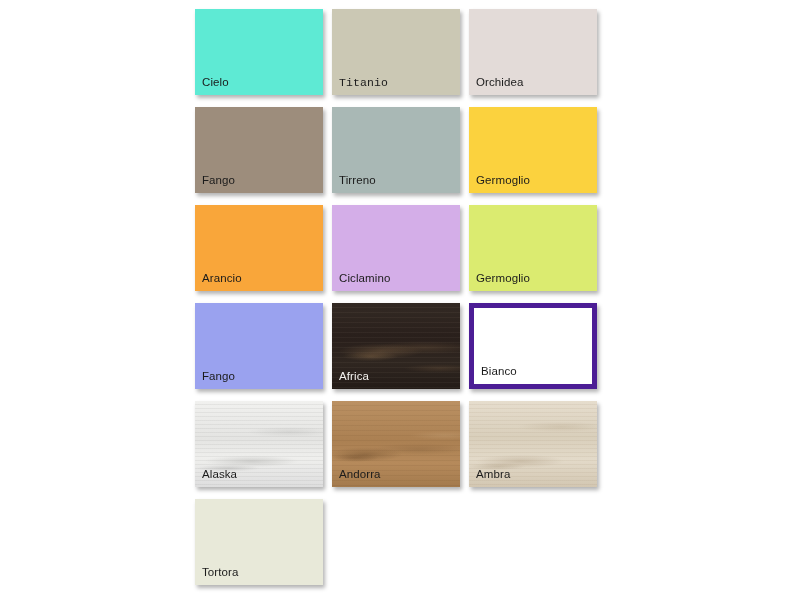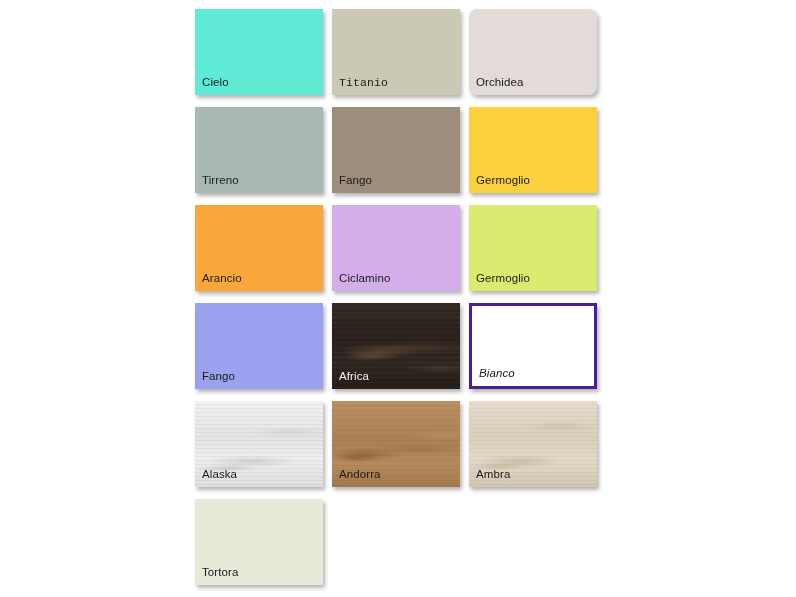--- a/index.html
+++ b/index.html
@@ -58,22 +58,21 @@
     letter-spacing: 0.1px;
     color: #1b1b1b;
     white-space: nowrap;
     z-index: 3;
   }
   .swatch-label.light-text {
     color: #f4f2ee;
   }
 
   .swatch.has-outline {
-    border: 3px solid #4c1d95;
-    font-style: italic;
+    border: 5px solid #4c1d95;
   }
 
   
 
   
   .tex-larice {
     background-color: #ecd9bb;
     background-image:
       repeating-linear-gradient(
         180deg,
@@ -164,31 +163,31 @@
 <div id="palette-board">
   <div class="swatch-grid" id="swatch-grid">
       <div class="swatch" style="background-color: #5eead4;">
         <div class="swatch-texture"></div>
         <span class="swatch-label">Cielo</span>
       </div>
       <div class="swatch" style="background-color: rgb(203, 200, 180); font-family: Liberation Mono, monospace;">
         <div class="swatch-texture"></div>
         <span class="swatch-label">Titanio</span>
       </div>
-      <div class="swatch" style="background-color: rgb(227, 219, 216); border-radius: 8px;">
+      <div class="swatch" style="background-color: rgb(227, 219, 216);">
         <div class="swatch-texture"></div>
         <span class="swatch-label">Orchidea</span>
       </div>
+      <div class="swatch" style="background-color: rgb(157, 141, 124);">
+        <div class="swatch-texture"></div>
+        <span class="swatch-label">Fango</span>
+      </div>
       <div class="swatch" style="background-color: rgb(169, 184, 181);">
         <div class="swatch-texture"></div>
         <span class="swatch-label">Tirreno</span>
-      </div>
-      <div class="swatch" style="background-color: rgb(157, 141, 124);">
-        <div class="swatch-texture"></div>
-        <span class="swatch-label">Fango</span>
       </div>
       <div class="swatch" style="background-color: rgb(251, 210, 62);">
         <div class="swatch-texture"></div>
         <span class="swatch-label">Germoglio</span>
       </div>
       <div class="swatch" style="background-color: rgb(249, 166, 58); text-decoration: underline;">
         <div class="swatch-texture"></div>
         <span class="swatch-label">Arancio</span>
       </div>
       <div class="swatch" style="background-color: rgb(212, 174, 232);">

